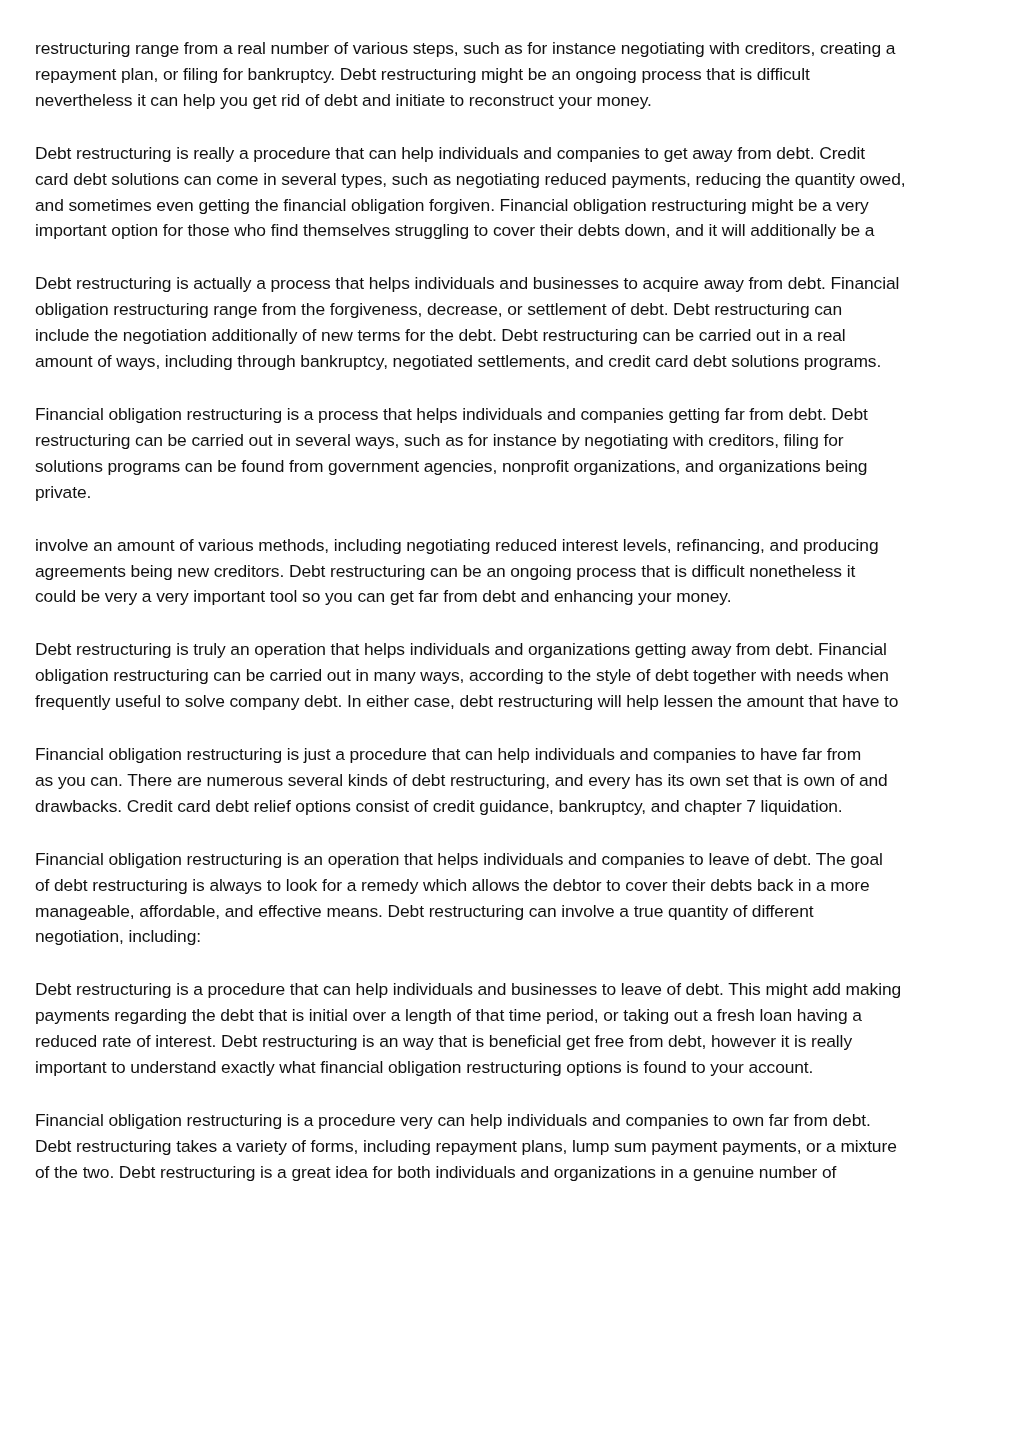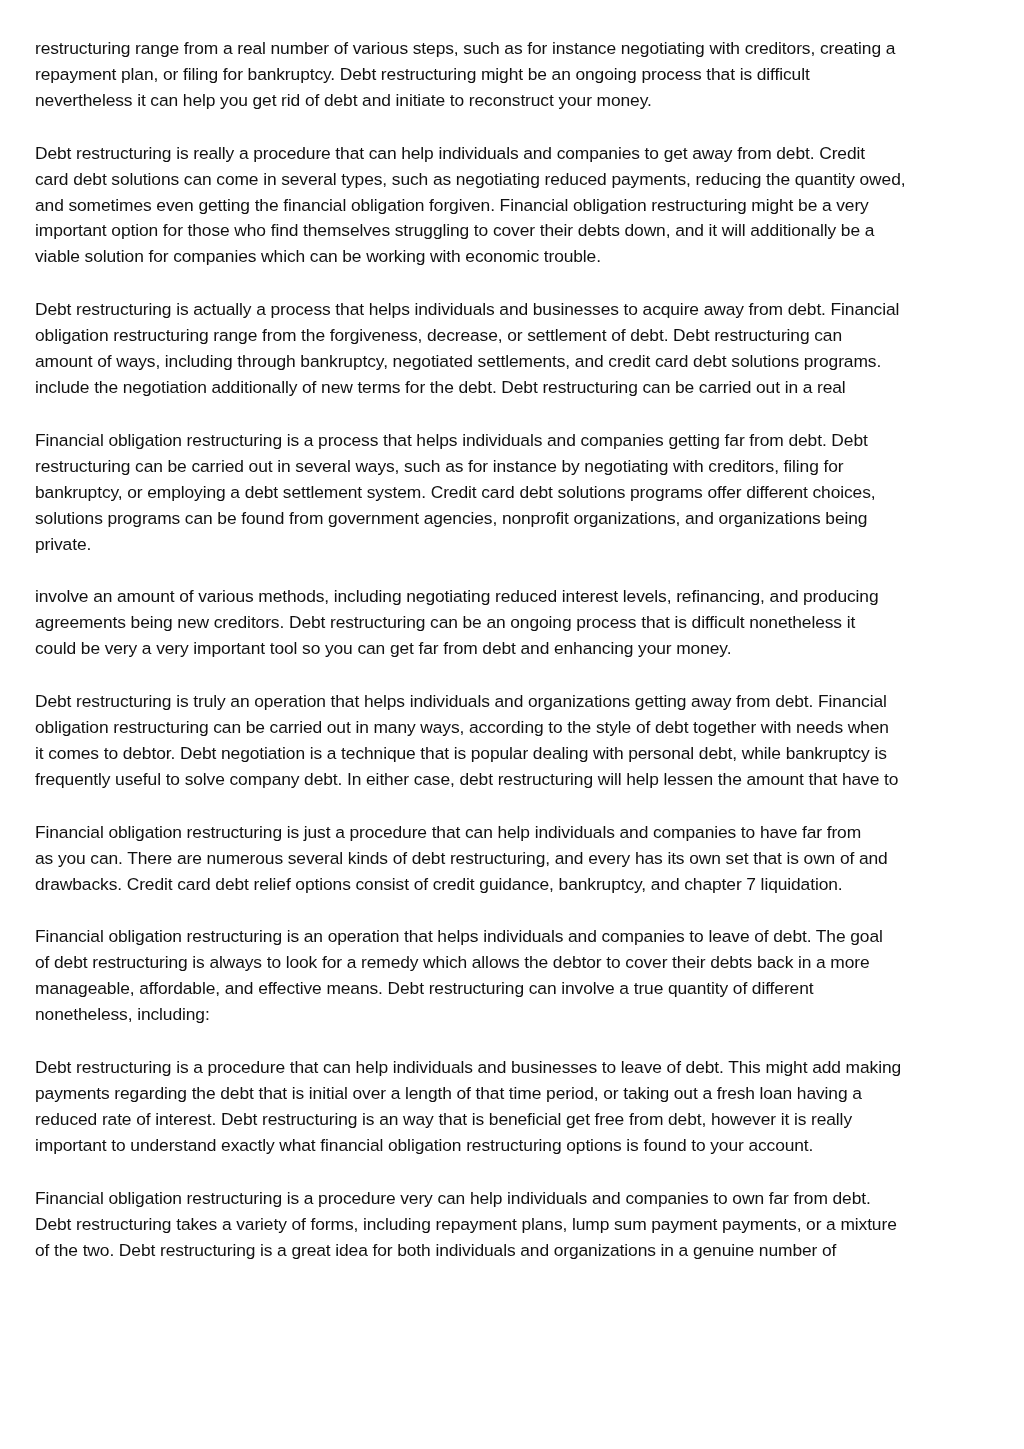--- a/index.html
+++ b/index.html
@@ -41,62 +41,59 @@
     <span class="line">restructuring range from a real number of various steps, such as for instance negotiating with creditors, creating a</span>
     <span class="line">repayment plan, or filing for bankruptcy. Debt restructuring might be an ongoing process that is difficult</span>
     <span class="line">nevertheless it can help you get rid of debt and initiate to reconstruct your money.</span>
   </p>
 
   <p class="para">
     <span class="line">Debt restructuring is really a procedure that can help individuals and companies to get away from debt. Credit</span>
     <span class="line">card debt solutions can come in several types, such as negotiating reduced payments, reducing the quantity owed,</span>
     <span class="line">and sometimes even getting the financial obligation forgiven. Financial obligation restructuring might be a very</span>
     <span class="line">important option for those who find themselves struggling to cover their debts down, and it will additionally be a</span>
-    <span class="line">viable solution for companies which can be working with economic trouble.</span>
   </p>
 
   <p class="para">
     <span class="line">Debt restructuring is actually a process that helps individuals and businesses to acquire away from debt. Financial</span>
     <span class="line">obligation restructuring range from the forgiveness, decrease, or settlement of debt. Debt restructuring can</span>
+    <span class="line">include the negotiation additionally of new terms for the debt. Debt restructuring can be carried out in a real</span>
     <span class="line">amount of ways, including through bankruptcy, negotiated settlements, and credit card debt solutions programs.</span>
-    <span class="line">include the negotiation additionally of new terms for the debt. Debt restructuring can be carried out in a real</span>
   </p>
 
   <p class="para">
     <span class="line">Financial obligation restructuring is a process that helps individuals and companies getting far from debt. Debt</span>
     <span class="line">restructuring can be carried out in several ways, such as for instance by negotiating with creditors, filing for</span>
-    <span class="line">bankruptcy, or employing a debt settlement system. Credit card debt solutions programs offer different choices,</span>
     <span class="line">solutions programs can be found from government agencies, nonprofit organizations, and organizations being</span>
     <span class="line">private.</span>
   </p>
 
   <p class="para">
     <span class="line">involve an amount of various methods, including negotiating reduced interest levels, refinancing, and producing</span>
     <span class="line">agreements being new creditors. Debt restructuring can be an ongoing process that is difficult nonetheless it</span>
     <span class="line">could be very a very important tool so you can get far from debt and enhancing your money.</span>
   </p>
 
   <p class="para">
     <span class="line">Debt restructuring is truly an operation that helps individuals and organizations getting away from debt. Financial</span>
     <span class="line">obligation restructuring can be carried out in many ways, according to the style of debt together with needs when</span>
-    <span class="line">it comes to debtor. Debt negotiation is a technique that is popular dealing with personal debt, while bankruptcy is</span>
     <span class="line">frequently useful to solve company debt. In either case, debt restructuring will help lessen the amount that have to</span>
   </p>
 
   <p class="para">
     <span class="line">Financial obligation restructuring is just a procedure that can help individuals and companies to have far from</span>
     <span class="line">as you can. There are numerous several kinds of debt restructuring, and every has its own set that is own of and</span>
     <span class="line">drawbacks. Credit card debt relief options consist of credit guidance, bankruptcy, and chapter 7 liquidation.</span>
   </p>
 
   <p class="para">
     <span class="line">Financial obligation restructuring is an operation that helps individuals and companies to leave of debt. The goal</span>
     <span class="line">of debt restructuring is always to look for a remedy which allows the debtor to cover their debts back in a more</span>
     <span class="line">manageable, affordable, and effective means. Debt restructuring can involve a true quantity of different</span>
-    <span class="line">nonetheless, including:</span>
+    <span class="line">negotiation, including:</span>
   </p>
 
   <p class="para">
     <span class="line">Debt restructuring is a procedure that can help individuals and businesses to leave of debt. This might add making</span>
     <span class="line">payments regarding the debt that is initial over a length of that time period, or taking out a fresh loan having a</span>
     <span class="line">reduced rate of interest. Debt restructuring is an way that is beneficial get free from debt, however it is really</span>
     <span class="line">important to understand exactly what financial obligation restructuring options is found to your account.</span>
   </p>
 
   <p class="para">

